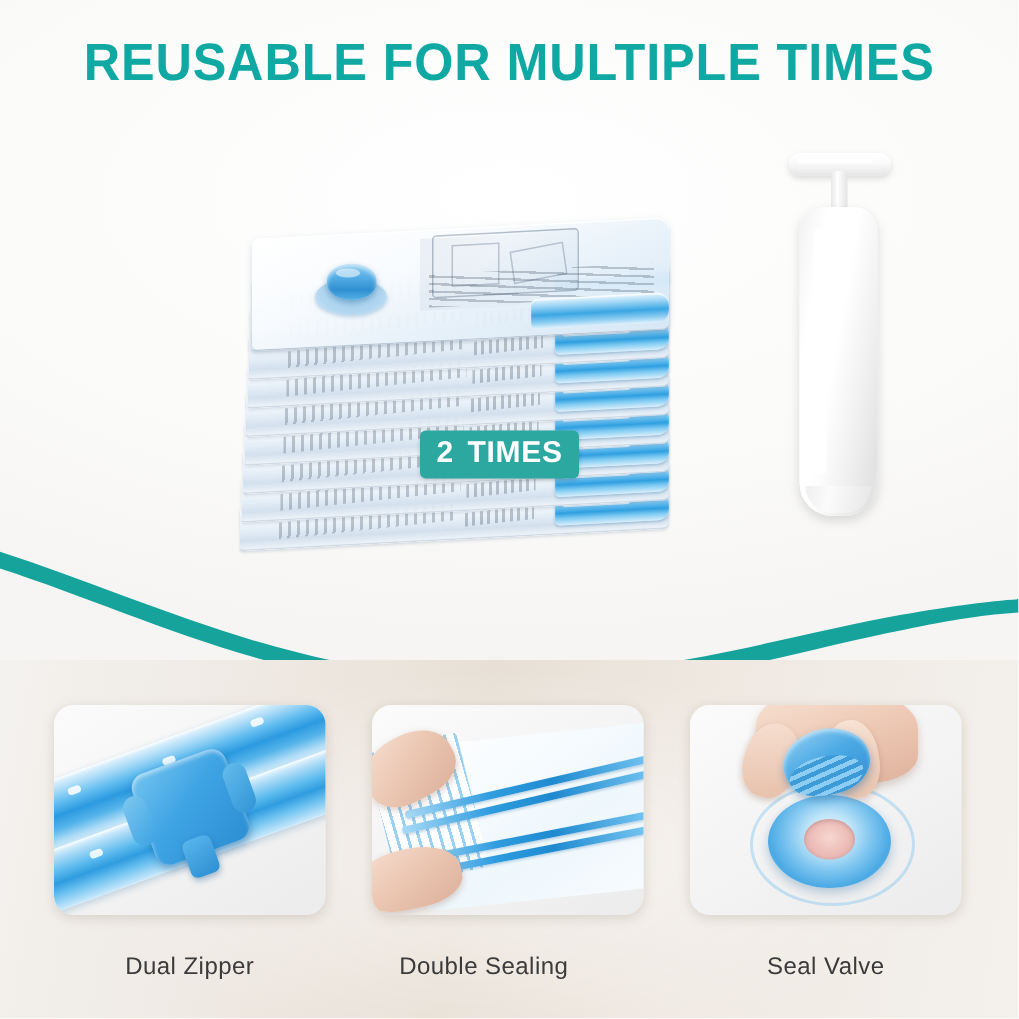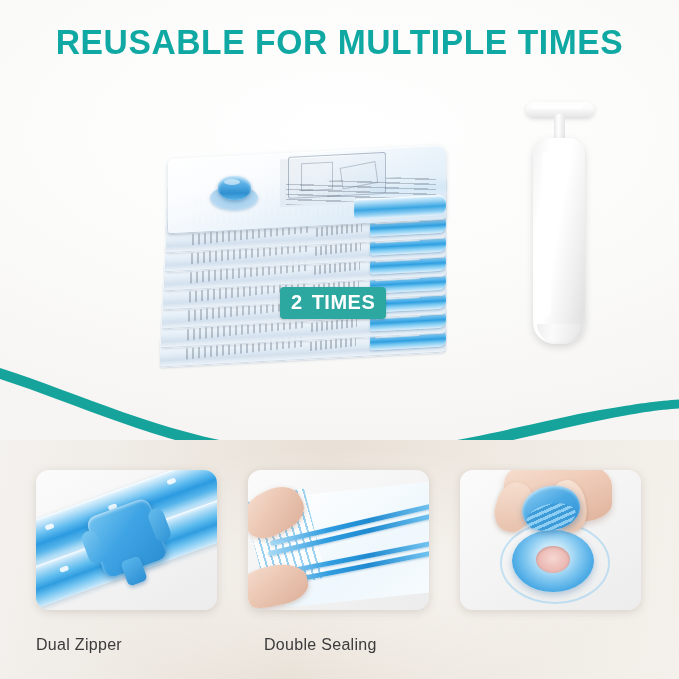--- a/index.html
+++ b/index.html
@@ -201,25 +201,25 @@
     position:absolute;top:0;width:181px;height:140px;
     border-radius:13px;overflow:hidden;
     background:linear-gradient(150deg,#fbfbfb 0%,#f3f3f3 55%,#ececec 100%);
     box-shadow:0 2px 8px rgba(120,105,90,.22);
   }
   .card.c1{left:36px;}
   .card.c2{left:248px;}
   .card.c3{left:460px;}
 
   .caption{
-    position:absolute;top:636px;width:181px;
+    position:absolute;top:636px;width:181px;text-align:center;
     font-size:16px;color:#3b3b3b;letter-spacing:.3px;
   }
   .caption.c1{left:36px;}
-  .caption.c2{left:264px;}
+  .caption.c2{left:232px;}
   .caption.c3{left:460px;}
 
   
   .zipstrip{
     position:absolute;left:-22px;top:16px;width:236px;height:46px;
     transform:rotate(-20deg);
     background:linear-gradient(180deg,
       #eaf7fe 0%, #b6e0f8 14%, #62bdf0 34%, #2b9ae0 52%, #55b4ea 70%, #a9daf6 86%, #e6f5fe 100%);
     border-radius:7px;
     box-shadow:0 2px 5px rgba(40,110,165,.3), inset 0 1px 2px rgba(255,255,255,.85);
@@ -465,14 +465,15 @@
       <div class="hand"></div>
       <div class="thumb"></div>
       <div class="fingr"></div>
       <div class="valvecap"></div>
       <div class="capthread"></div>
     </div>
   </div>
 
   <div class="caption c1">Dual Zipper</div>
   <div class="caption c2">Double Sealing</div>
+  <div class="caption c3">Seal Valve</div>
 
 </div>
 
 </body></html>

